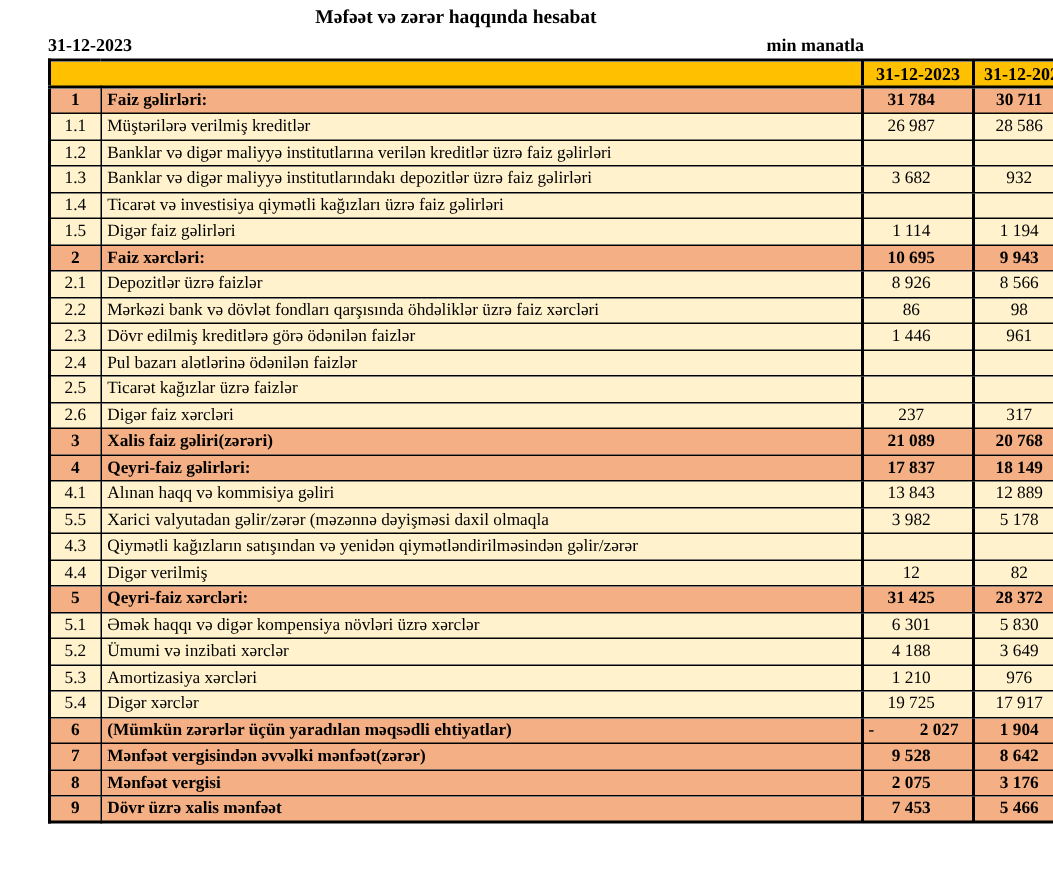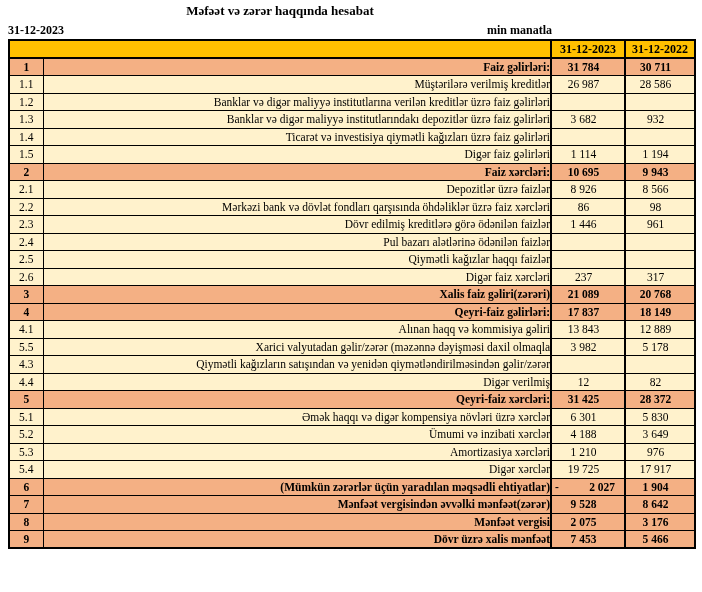--- a/index.html
+++ b/index.html
@@ -9,21 +9,21 @@
     --border:#000000;
     --text:#000000;
   }
   *{box-sizing:border-box;}
   html,body{margin:0;padding:0;}
   body{
     width:702px;height:592px;background:#ffffff;color:var(--text);
     font-family:"Liberation Serif","DejaVu Serif",serif;
     overflow:hidden;
   }
-  .page{width:560px;height:592px;padding:3px 8px 0 8px;}
+  .page{width:560px;height:592px;padding:3px 8px 0 8px;margin-left:24px;}
   .title{
     text-align:center;font-weight:bold;font-size:13px;line-height:15px;
   }
   .subline{
     display:flex;justify-content:space-between;align-items:flex-end;
     font-weight:bold;font-size:12px;line-height:14px;
     margin-top:5px;margin-bottom:2px;
   }
   table{
     border-collapse:collapse;table-layout:fixed;width:686px;
@@ -39,21 +39,21 @@
   thead th{
     background:var(--header-bg);
     height:18px;
     font-weight:bold;font-size:12px;
     border-bottom:2px solid var(--border);
   }
   th.c-val,td.c-val{border-left:2px solid var(--border);}
   td{height:17.5px;background:var(--detail-bg);}
   tr.section td{background:var(--section-bg);font-weight:bold;}
   td.c-no{text-align:center;}
-  td.c-label{text-align:right;padding-left:4px;}
+  td.c-label{text-align:left;padding-left:4px;}
   td.c-val{text-align:center;padding-right:9px;}
   .cellflex{
     display:flex;justify-content:space-between;align-items:center;
     width:100%;
   }
   .cellflex .sign{padding-left:3px;}
 </style>
 </head>
 <body>
 
@@ -139,21 +139,21 @@
           <td class="c-val">961</td>
         </tr>
         <tr class="detail">
           <td class="c-no">2.4</td>
           <td class="c-label">Pul bazarı alətlərinə ödənilən faizlər</td>
           <td class="c-val"></td>
           <td class="c-val"></td>
         </tr>
         <tr class="detail">
           <td class="c-no">2.5</td>
-          <td class="c-label">Qiymətli kağızlar haqqı faizlər</td>
+          <td class="c-label">Ticarət kağızlar üzrə faizlər</td>
           <td class="c-val"></td>
           <td class="c-val"></td>
         </tr>
         <tr class="detail">
           <td class="c-no">2.6</td>
           <td class="c-label">Digər faiz xərcləri</td>
           <td class="c-val">237</td>
           <td class="c-val">317</td>
         </tr>
         <tr class="section">

